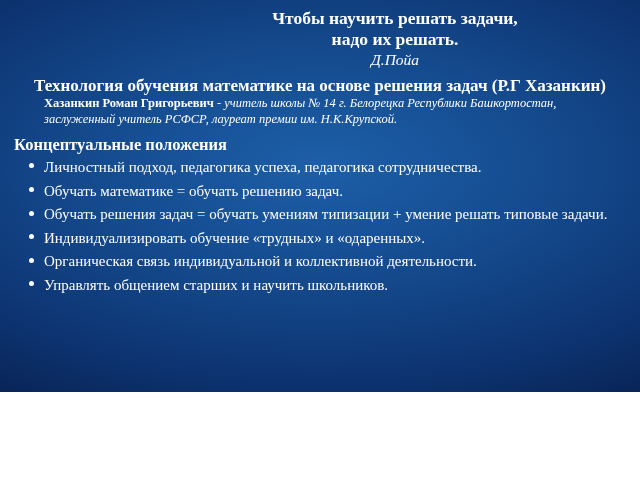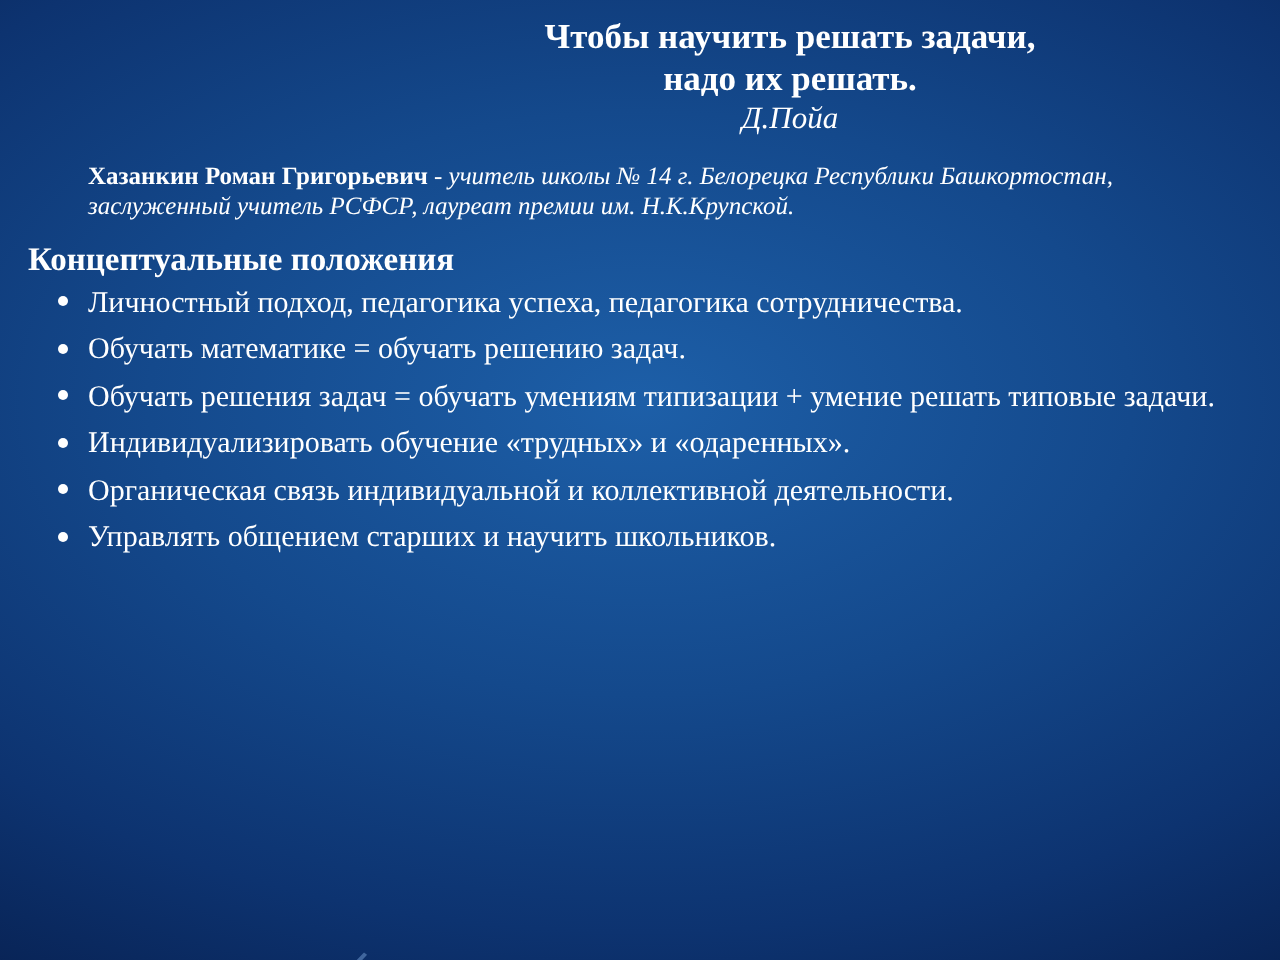--- a/index.html
+++ b/index.html
@@ -8,21 +8,21 @@
   }
   body {
     width: 640px;
     height: 480px;
     overflow: hidden;
     font-family: "Liberation Serif", serif;
   }
   .slide {
     position: relative;
     width: 640px;
-    height: 480px;
+    height: 392px;
     background:
       radial-gradient(ellipse 120% 95% at 50% 42%, #1d5fa8 0%, #14498c 32%, #0d3370 58%, #071f4e 80%, #04153a 100%);
     overflow: hidden;
     box-sizing: border-box;
   }
   
   .swoosh {
     position: absolute;
     border-radius: 50%;
     border: 2px solid rgba(140,185,235,0.55);
@@ -88,21 +88,21 @@
     color: #ffffff;
     font-weight: bold;
     font-size: 17px;
     line-height: 1.2;
     margin: 7px 10px 0 10px;
   }
   .author-block {
     color: #ffffff;
     font-size: 12.5px;
     line-height: 1.22;
-    margin: 12px 24px 0 30px;
+    margin: 0 24px 0 30px;
     text-align: left;
   }
   .author-block .name {
     font-weight: bold;
     font-style: normal;
   }
   .author-block .descr {
     font-style: italic;
   }
   .section-title {
@@ -152,20 +152,21 @@
   <div class="swoosh c"></div>
 
   <div class="content">
 
     <div class="epigraph">
       <span class="line1">Чтобы научить решать задачи,</span><br>
       <span class="line2">надо их решать.</span>
     </div>
     <div class="epigraph-author">Д.Пойа</div>
 
+    <div class="title">Технология обучения математике на основе решения задач (Р.Г Хазанкин)</div>
 
     <div class="author-block">
       <span class="name">Хазанкин Роман Григорьевич</span><span class="descr"> - учитель школы № 14 г. Белорецка Республики Башкортостан, заслуженный учитель РСФСР, лауреат премии им. Н.К.Крупской.</span>
     </div>
 
     <div class="section-title">Концептуальные положения</div>
 
     <ul class="bullets">
       <li>
         <span class="dot"></span>

